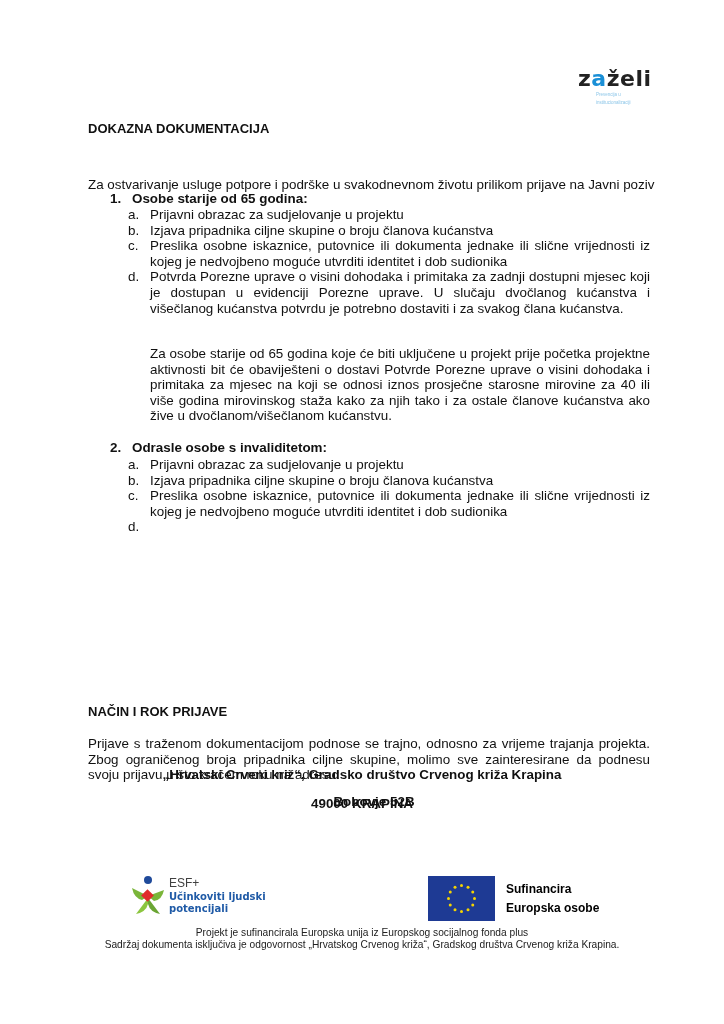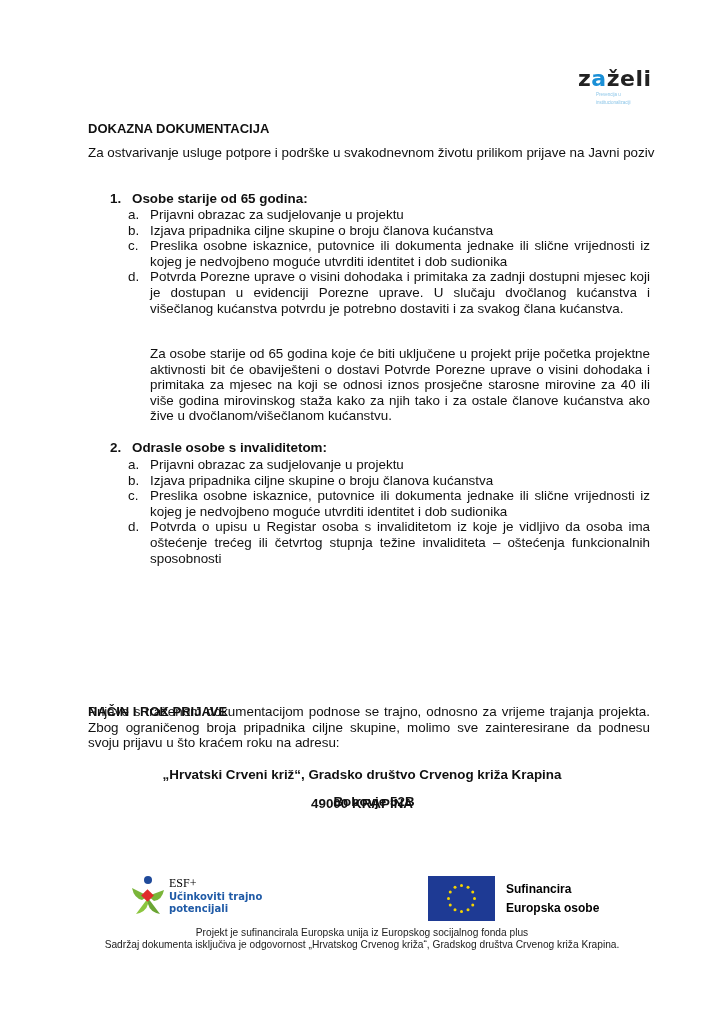--- a/index.html
+++ b/index.html
@@ -5,38 +5,38 @@
   * { box-sizing: border-box; margin: 0; padding: 0; }
   html, body { width: 724px; height: 1024px; background: #ffffff; overflow: hidden; }
   body { position: relative; font-family: "Liberation Sans", sans-serif; color: #111; font-size: 13.4px; line-height: 15.6px; }
 
   .logo-top { position: absolute; left: 578px; top: 52px; width: 90px; margin-top: 16px; }
   .logo-top .word { font-family: "DejaVu Sans", sans-serif; font-size: 22px; font-weight: bold; color: #222; letter-spacing: 0.5px; line-height: 22px; }
   .logo-top .word .accent { color: #1a8fd6; }
   .logo-top .tag { font-size: 4.5px; line-height: 5.5px; color: #8cc6e8; margin-left: 18px; margin-top: 2px; }
 
   .h { position: absolute; left: 88px; font-weight: bold; font-size: 13px; }
-  .para { position: absolute; left: 88px; width: 562px; text-align: justify; }
+  .para { position: absolute; left: 88px; width: 562px; text-align: justify; margin-top: 32px; }
   .para p { margin: 0; }
 
   .ol-title { position: absolute; left: 110px; font-weight: bold; }
   .ol-title .num { display: inline-block; width: 22px; }
   .ol-title .u { }
 
   .sub { position: absolute; left: 128px; width: 522px; }
   .sub .row { position: relative; padding-left: 22px; text-align: justify; }
   .sub .row .mk { position: absolute; left: 0; top: 0; }
   .sub .row .tx { display: block; }
   .indent-block { position: absolute; left: 150px; width: 500px; text-align: justify; }
 
   .center { position: absolute; left: 0; width: 724px; text-align: center; font-weight: bold; font-size: 13.4px; }
 
   .esf { position: absolute; left: 128px; top: 874px; width: 140px; height: 50px; }
   .esf svg { position: absolute; left: 0; top: 0; }
-  .esf .t1 { position: absolute; left: 41px; top: 3px; font-family: Liberation Serif, serif; font-size: 12px; color: #000000; line-height: 13px; }
+  .esf .t1 { position: absolute; left: 41px; top: 3px; font-family: Liberation Sans, sans-serif; font-size: 12px; color: #404040; line-height: 13px; }
   .esf .t2 { position: absolute; left: 41px; top: 17px; font-family: "DejaVu Sans", sans-serif; font-size: 10px; font-weight: bold; color: #1f5aa6; line-height: 12px; width: 100px; }
 
   .eu { position: absolute; left: 428px; top: 876px; width: 220px; height: 46px; }
   .eu .flag { position: absolute; left: 0; top: 0; width: 67px; height: 45px; background: #1e3a94; }
   .eu .t { position: absolute; left: 78px; top: 4px; font-weight: bold; color: #000000; font-size: 12px; line-height: 19px; }
 
   .foot { position: absolute; left: 0; width: 760px; text-align: center; font-size: 10.2px; line-height: 12px; color: #222; }
 </style>
 </head>
 <body>
@@ -86,42 +86,41 @@
   <div class="row">
       <span class="mk">b.</span>
       <span class="tx">Izjava pripadnika ciljne skupine o broju članova kućanstva</span>
     </div>
   <div class="row">
       <span class="mk">c.</span>
       <span class="tx">Preslika osobne iskaznice, putovnice ili dokumenta jednake ili slične vrijednosti iz kojeg je nedvojbeno moguće utvrditi identitet i dob sudionika</span>
     </div>
   <div class="row">
       <span class="mk">d.</span>
-      <span class="tx">Potvrda o upisu u Registar osoba s invaliditetom iz koje je vidljivo da osoba ima oštećenje trećeg ili četvrtog stupnja težine invaliditeta – oštećenja funkcionalnih sposobnosti</span>
   </div>
 </div>
 
 <div class="h" style="top:704px;">NAČIN I ROK PRIJAVE</div>
 <div class="para" style="top:704px;">Prijave s traženom dokumentacijom podnose se trajno, odnosno za vrijeme trajanja projekta. Zbog ograničenog broja pripadnika ciljne skupine, molimo sve zainteresirane da podnesu svoju prijavu u što kraćem roku na adresu:</div>
 
 <div class="center" style="top:767px;">„Hrvatski Crveni križ“, Gradsko društvo Crvenog križa Krapina</div>
 <div class="center" style="top:794px;margin-left:12px;">Bobovje 52B</div>
 <div class="center" style="top:796px;">49000 KRAPINA</div>
 
 <div class="esf">
   <svg width="40" height="46" viewBox="0 0 40 46">
     <circle cx="20" cy="6" r="4" fill="#1f4a9a"></circle>
     <path d="M20 22 L4 14 Q6 24 14 26 Z" fill="#7ab539"></path>
     <path d="M20 22 L36 16 Q34 26 26 27 Z" fill="#7ab539"></path>
     <path d="M20 24 L8 40 Q18 38 20 30 Z" fill="#8cc63f"></path>
     <path d="M20 24 L32 40 Q22 38 20 30 Z" fill="#6aa533"></path>
     <rect x="15" y="17" width="9" height="9" transform="rotate(45 19.5 21.5)" fill="#e02b2b"></rect>
   </svg>
   <div class="t1">ESF+</div>
-  <div class="t2">Učinkoviti trajno potencijali</div>
+  <div class="t2">Učinkoviti ljudski potencijali</div>
 </div>
 
 <div class="eu">
   <div class="flag">
     <svg id="eu-stars" width="67" height="45" viewBox="0 0 67 45">
         <circle cx="33.5" cy="9.5" r="1.5" fill="#f5d400"></circle>
         <circle cx="40" cy="11.241669750802297" r="1.5" fill="#f5d400"></circle>
         <circle cx="44.7583302491977" cy="15.999999999999998" r="1.5" fill="#f5d400"></circle>
         <circle cx="46.5" cy="22.5" r="1.5" fill="#f5d400"></circle>
         <circle cx="44.758330249197705" cy="28.999999999999996" r="1.5" fill="#f5d400"></circle>

